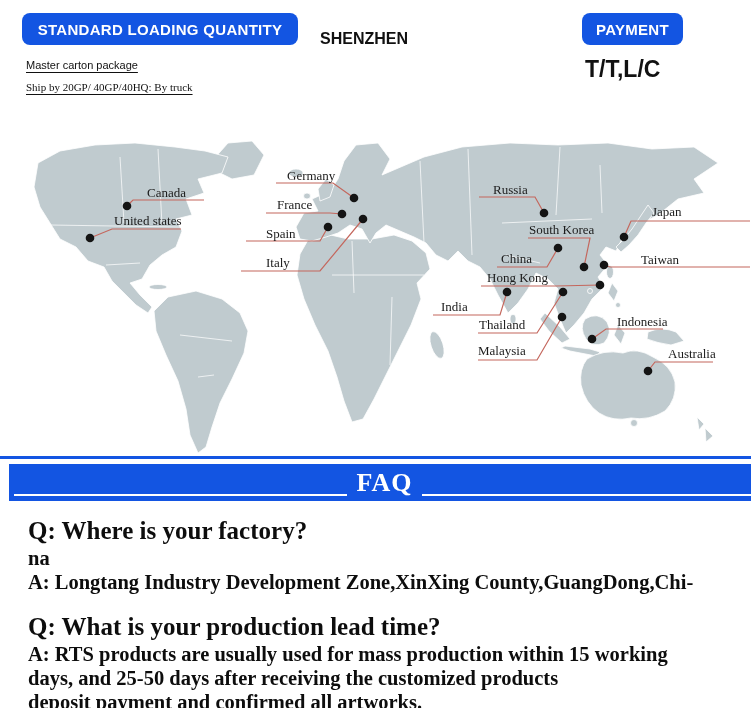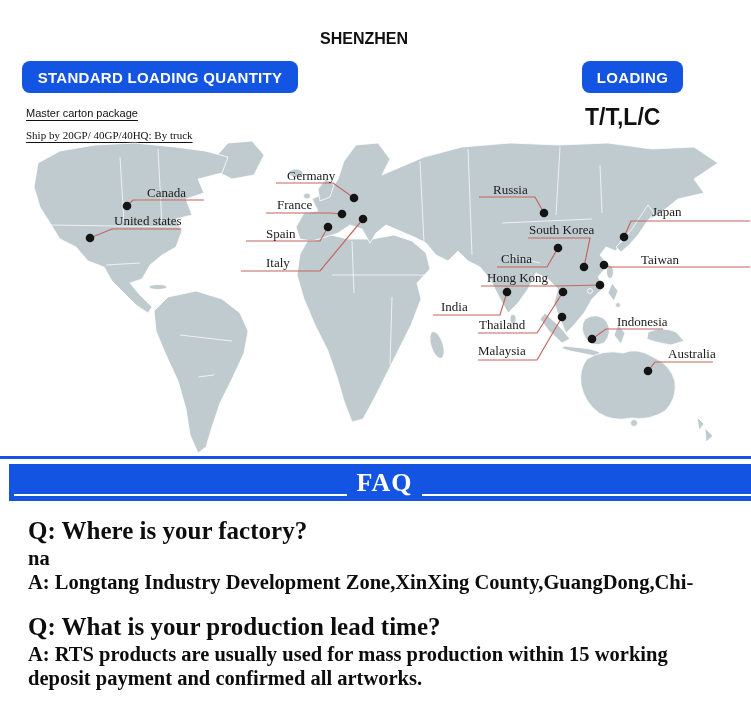--- a/index.html
+++ b/index.html
@@ -11,21 +11,21 @@
   html,body{margin:0;padding:0;}
   body{
     width:751px;height:708px;position:relative;background:#fff;overflow:hidden;
     font-family:"Liberation Sans",sans-serif;
   }
   
   .hdr-col{position:absolute;top:13px;}
   .pill{
     height:32px;border-radius:8px;background:var(--accent-blue);color:#fff;
     display:flex;align-items:center;justify-content:center;
-    font-weight:700;font-size:15px;letter-spacing:.3px;white-space:nowrap;margin-top:48px;
+    font-weight:700;font-size:15px;letter-spacing:.3px;white-space:nowrap;
   }
   .hdr-line{font-size:11px;color:#111;text-decoration:underline;text-underline-offset:3px;white-space:nowrap;}
   .hdr-line.first{margin:14px 0 0 4px;}
   .hdr-line.second{margin:10px 0 0 4px;font-family:Liberation Serif, serif;}
   .hdr-value{font-weight:700;color:#111;white-space:nowrap;}
   .hdr-value.port{font-size:16px;margin:17px 0 0 3px;}
   .hdr-value.pay{font-size:23px;margin:11px 0 0 3px;}
   
   .map-wrap{position:absolute;left:0;top:135px;width:751px;height:320px;}
   .land{fill:var(--map-land);stroke:#ffffff;stroke-width:.8;}
@@ -56,21 +56,21 @@
   <div class="pill" style="width:276px;">STANDARD LOADING QUANTITY</div>
   <div class="hdr-line first">Master carton package</div>
   <div class="hdr-line second">Ship by 20GP/ 40GP/40HQ: By truck</div>
 </div>
 
 <div class="hdr-col" style="left:317px;">
   <div class="hdr-value port">SHENZHEN</div>
 </div>
 
 <div class="hdr-col" style="left:582px;">
-  <div class="pill" style="width:101px;">LOADING</div>
+  <div class="pill" style="width:101px;">PAYMENT</div>
   <div class="hdr-value pay">T/T,L/C</div>
 </div>
 
 <div class="map-wrap">
 <svg width="751" height="320" viewBox="0 0 751 320" xmlns="http://www.w3.org/2000/svg">
 
   <g>
     <path class="land" d="M212,26 L228,8 L252,6 L264,20 L254,40 L232,44 L216,36 Z"></path>
     <ellipse class="land" cx="296" cy="38" rx="7" ry="4"></ellipse>
     <path class="land" d="M38,28 L60,16 L95,10 L135,8 L175,12 L205,16 L228,22 L222,38 L198,44 L204,58 L186,64 L192,80 L176,84 L182,96 L176,112 L162,120 L150,130 L142,144 L130,148 L140,160 L152,172 L148,178 L136,170 L124,158 L112,146 L104,132 L88,126 L76,112 L60,104 L50,88 L40,72 L34,52 Z"></path>
@@ -216,15 +216,16 @@
 
 <div class="qa">
   <div class="qa-item">
     <div class="q">Q: Where is your factory?</div>
     <div class="a-line">na</div>
     <div class="a-line">A: Longtang Industry Development Zone,XinXing County,GuangDong,Chi-</div>
   </div>
   <div class="qa-item second">
     <div class="q">Q: What is your production lead time?</div>
     <div class="a-line">A: RTS products are usually used for mass production within 15 working</div>
+    <div class="a-line">days, and 25-50 days after receiving the customized products</div>
     <div class="a-line">deposit payment and confirmed all artworks.</div>
   </div>
 </div>
 
 </body></html>

